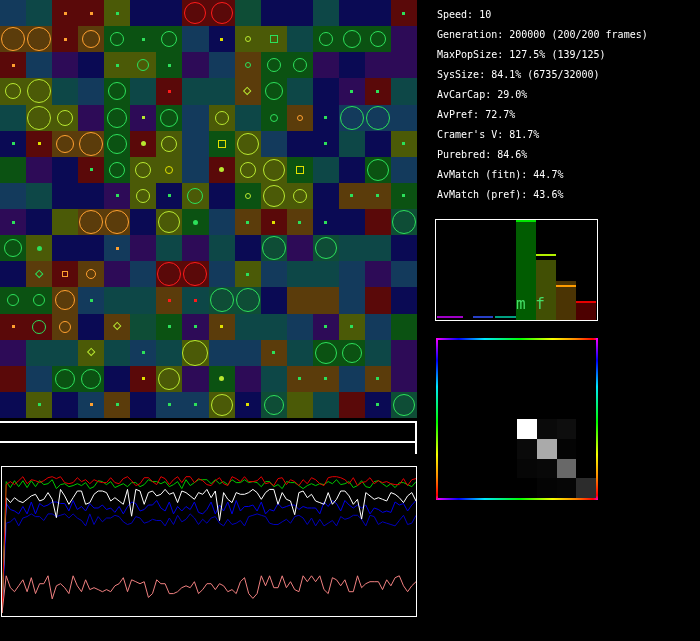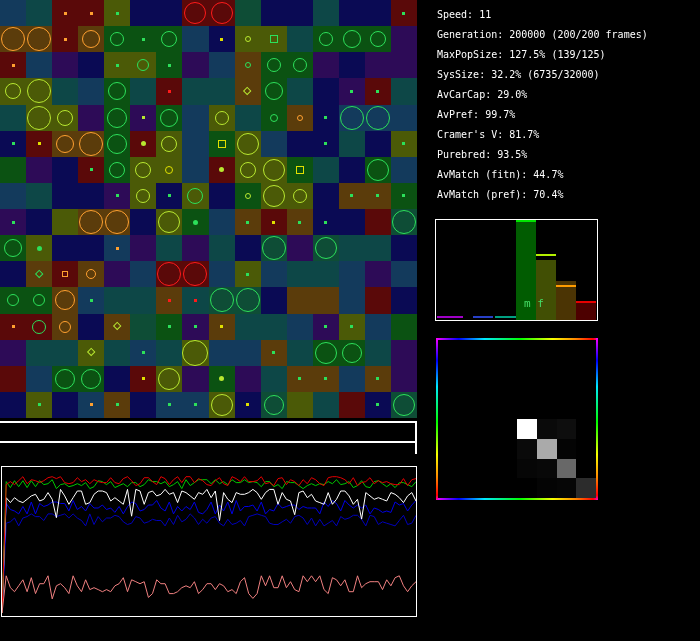--- a/index.html
+++ b/index.html
@@ -9,21 +9,21 @@
   #sim-grid{left:0;top:0;width:417px;height:418px;overflow:hidden;}
   .cell{position:absolute;}
   .marker{position:absolute;box-sizing:border-box;}
   #progress-top{left:0;top:421px;width:417px;height:2px;background:#fff;}
   #progress-bottom{left:0;top:441px;width:417px;height:2px;background:#fff;}
   #progress-tick{left:415px;top:421px;width:2px;height:33px;background:#fff;}
   #stats-panel{left:437px;top:5px;width:262px;}
   .stat-line{height:20px;line-height:20px;font-size:10px;color:#ffffff;white-space:pre;}
   #bar-chart{left:435px;top:219px;width:163px;height:102px;border:1px solid #fff;box-sizing:border-box;}
   .bar-rect{position:absolute;}
-  #mf-label{position:absolute;font-size:11px;line-height:10px;white-space:pre;margin-left:8px;}
+  #mf-label{position:absolute;font-size:16px;line-height:10px;white-space:pre;}
   #heatmap{left:436px;top:338px;width:162px;height:162px;}
   .hm-edge{position:absolute;}
   #hm-cells{position:absolute;left:2px;top:2px;width:158px;height:158px;background:#000;}
   .hm-cell{position:absolute;}
   #line-chart{left:1px;top:466px;width:416px;height:151px;border:1px solid #fff;box-sizing:border-box;background:#000;}
 </style>
 </head>
 <body>
 
 <div id="app">
@@ -419,30 +419,30 @@
       <div class="marker" style="border: 1.5px solid rgb(184, 232, 48); border-radius: 50%; width: 22px; height: 22px; left: 210.531px; top: 393.938px;"></div>
       <div class="marker" style="background: rgb(224, 224, 0); width: 3px; height: 3px; left: 246.094px; top: 403.438px;"></div>
       <div class="marker" style="border: 1.5px solid rgb(44, 224, 90); border-radius: 50%; width: 20px; height: 20px; left: 263.656px; top: 394.938px;"></div>
       <div class="marker" style="background: rgb(44, 224, 90); width: 3px; height: 3px; left: 376.406px; top: 403.438px;"></div>
       <div class="marker" style="border: 1.5px solid rgb(44, 224, 90); border-radius: 50%; width: 22px; height: 22px; left: 392.969px; top: 393.938px;"></div>
     </div>
   <div id="progress-top" class="abs"></div>
   <div id="progress-bottom" class="abs"></div>
   <div id="progress-tick" class="abs"></div>
   <div id="stats-panel" class="abs">
-      <div class="stat-line">Speed: 11</div>
+      <div class="stat-line">Speed: 10</div>
       <div class="stat-line">Generation: 200000 (200/200 frames)</div>
       <div class="stat-line">MaxPopSize: 127.5% (139/125)</div>
-      <div class="stat-line">SysSize: 32.2% (6735/32000)</div>
+      <div class="stat-line">SysSize: 84.1% (6735/32000)</div>
       <div class="stat-line">AvCarCap: 29.0%</div>
-      <div class="stat-line">AvPref: 99.7%</div>
+      <div class="stat-line">AvPref: 72.7%</div>
       <div class="stat-line">Cramer's V: 81.7%</div>
-      <div class="stat-line">Purebred: 93.5%</div>
+      <div class="stat-line">Purebred: 84.6%</div>
       <div class="stat-line">AvMatch (fitn): 44.7%</div>
-      <div class="stat-line">AvMatch (pref): 70.4%</div>
+      <div class="stat-line">AvMatch (pref): 43.6%</div>
     </div>
   <div id="bar-chart" class="abs">
 
   <div class="bar-rect" style="left: 80px; top: 0px; width: 20px; height: 2px; background: rgb(0, 228, 0);"></div>
       <div class="bar-rect" style="left: 80px; top: 2px; width: 20px; height: 98px; background: rgb(1, 92, 1);"></div>
       <div class="bar-rect" style="left: 100px; top: 34px; width: 20px; height: 2px; background: rgb(180, 240, 0);"></div>
       <div class="bar-rect" style="left: 100px; top: 40px; width: 20px; height: 60px; background: rgb(65, 79, 4);"></div>
       <div class="bar-rect" style="left: 120px; top: 61px; width: 20px; height: 39px; background: rgb(75, 52, 4);"></div>
       <div class="bar-rect" style="left: 120px; top: 65px; width: 20px; height: 2px; background: rgb(255, 156, 0);"></div>
       <div class="bar-rect" style="left: 140px; top: 81px; width: 20px; height: 2px; background: rgb(232, 0, 0);"></div>

